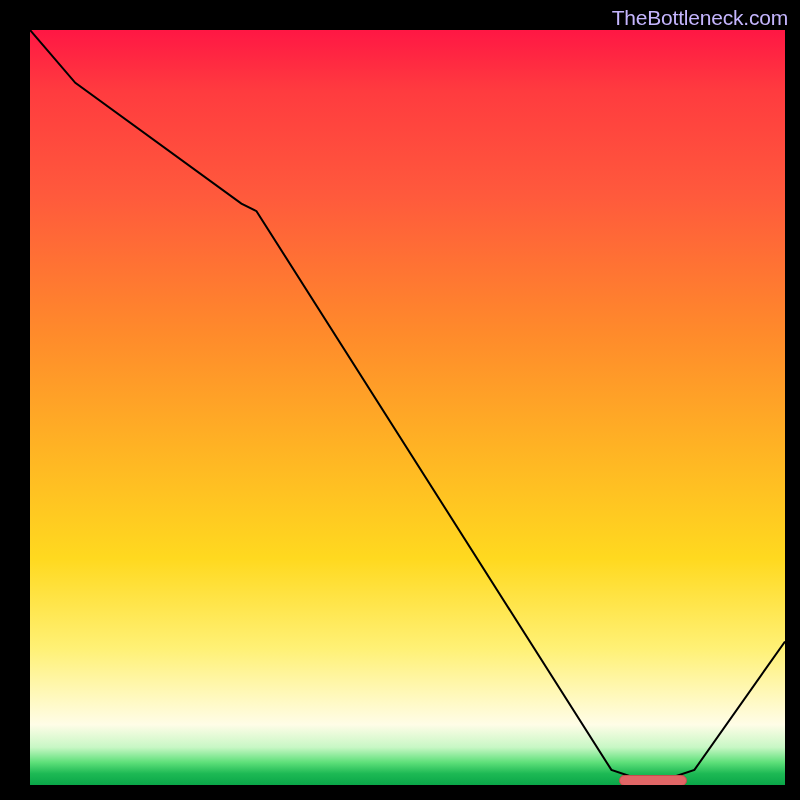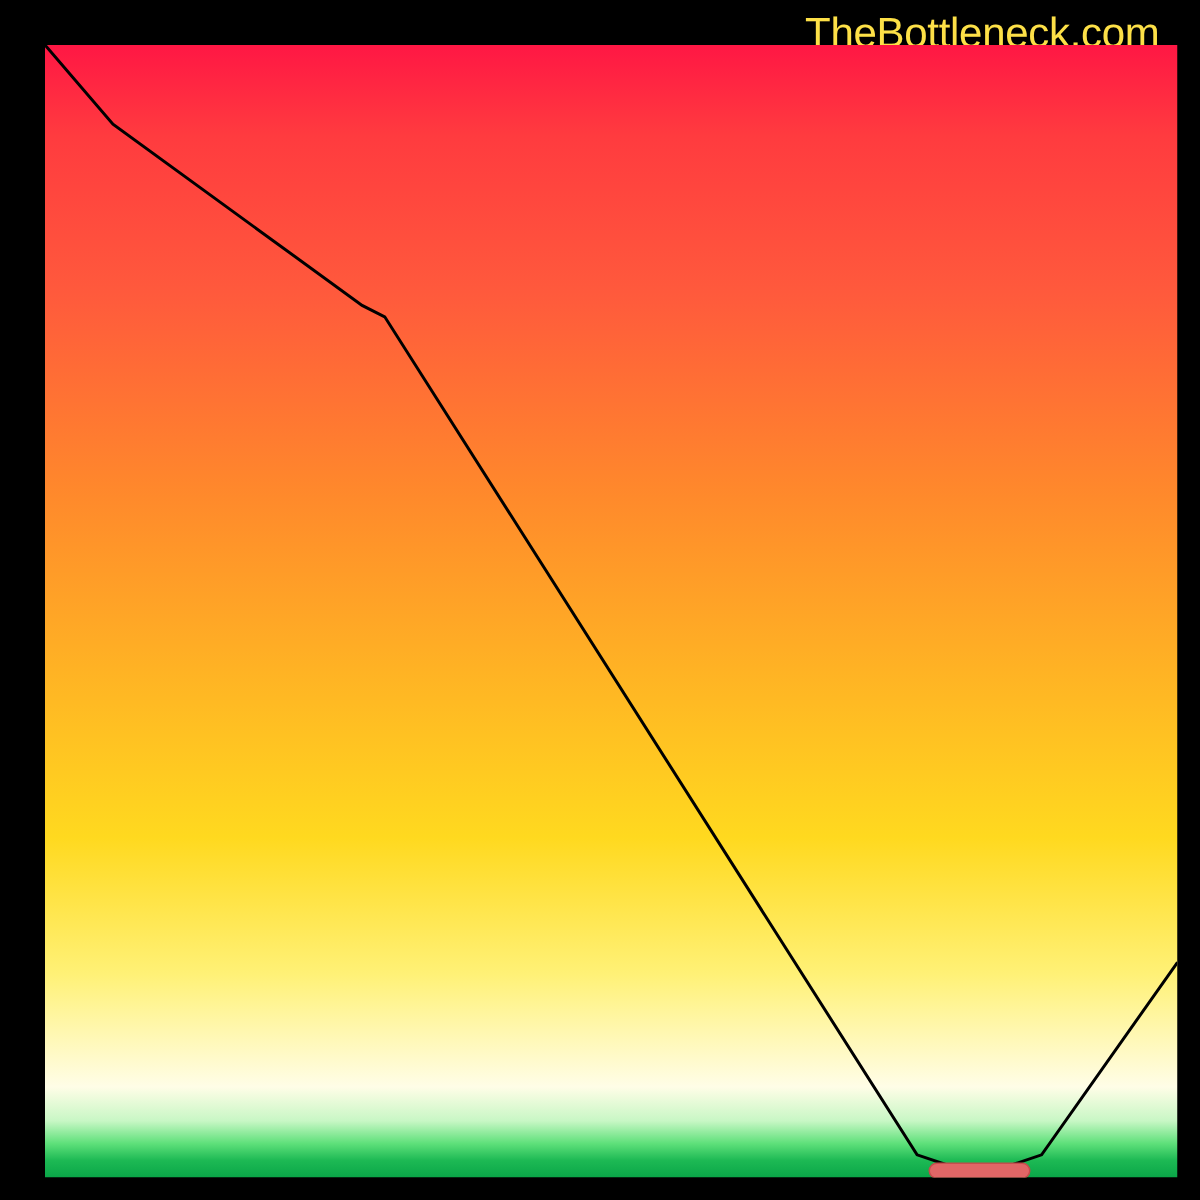--- a/index.html
+++ b/index.html
@@ -59,23 +59,23 @@
   }
   .marker {
     position: absolute;
     height: 11px;
     border-radius: 6px;
     box-sizing: border-box;
   }
   .watermark {
     position: absolute;
     top: 6px;
-    right: 27px;
-    color: #fde047;
-    font-size: 28px;
+    right: 12px;
+    color: #c4b5fd;
+    font-size: 21px;
     letter-spacing: -0.2px;
   }
 </style>
 </head>
 <body>
 
 <div class="stage">
 
   <div class="watermark">TheBottleneck.com</div>
 

